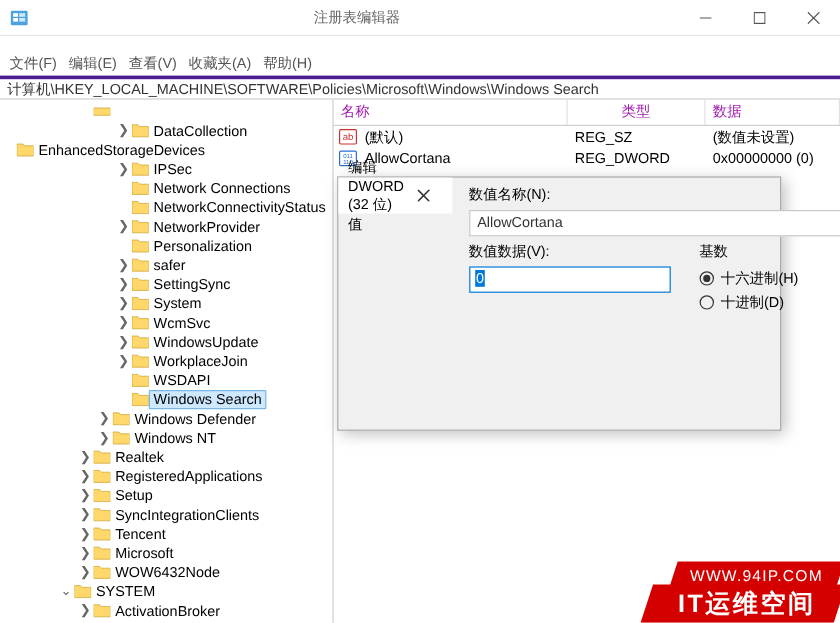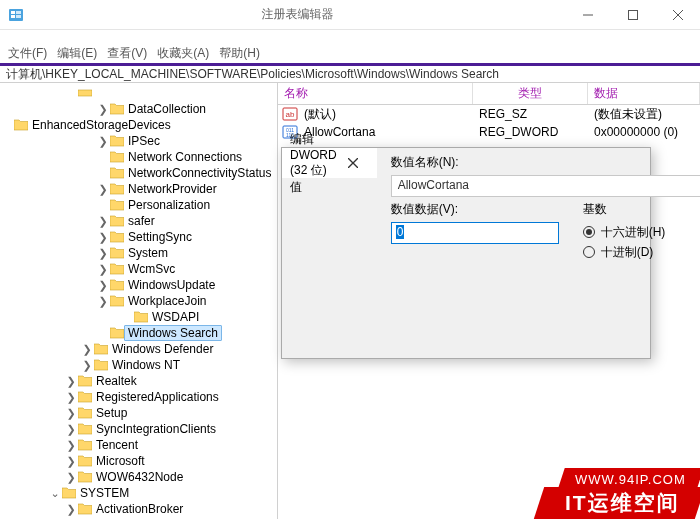--- a/index.html
+++ b/index.html
@@ -207,21 +207,21 @@
         </svg>
         <span class="label">WindowsUpdate</span>
       </div>
       <div class="node" style="padding-left:96px">
         <span class="twisty">❯</span>
         <svg class="folder-icon" width="14" height="12" viewBox="0 0 14 12">
           <path d="M0 1 h5 l1.5 1.5 H14 V11 H0 Z" fill="#ffd76a" stroke="#caa32a" stroke-width="0.6"></path>
         </svg>
         <span class="label">WorkplaceJoin</span>
       </div>
-      <div class="node" style="padding-left:120px">
+      <div class="node" style="padding-left:96px">
         <span class="twisty"></span>
         <svg class="folder-icon" width="14" height="12" viewBox="0 0 14 12">
           <path d="M0 1 h5 l1.5 1.5 H14 V11 H0 Z" fill="#ffd76a" stroke="#caa32a" stroke-width="0.6"></path>
         </svg>
         <span class="label">WSDAPI</span>
       </div>
       <div class="node selected" style="padding-left:96px">
         <span class="twisty"></span>
         <svg class="folder-icon" width="14" height="12" viewBox="0 0 14 12">
           <path d="M0 1 h5 l1.5 1.5 H14 V11 H0 Z" fill="#ffd76a" stroke="#caa32a" stroke-width="0.6"></path>

